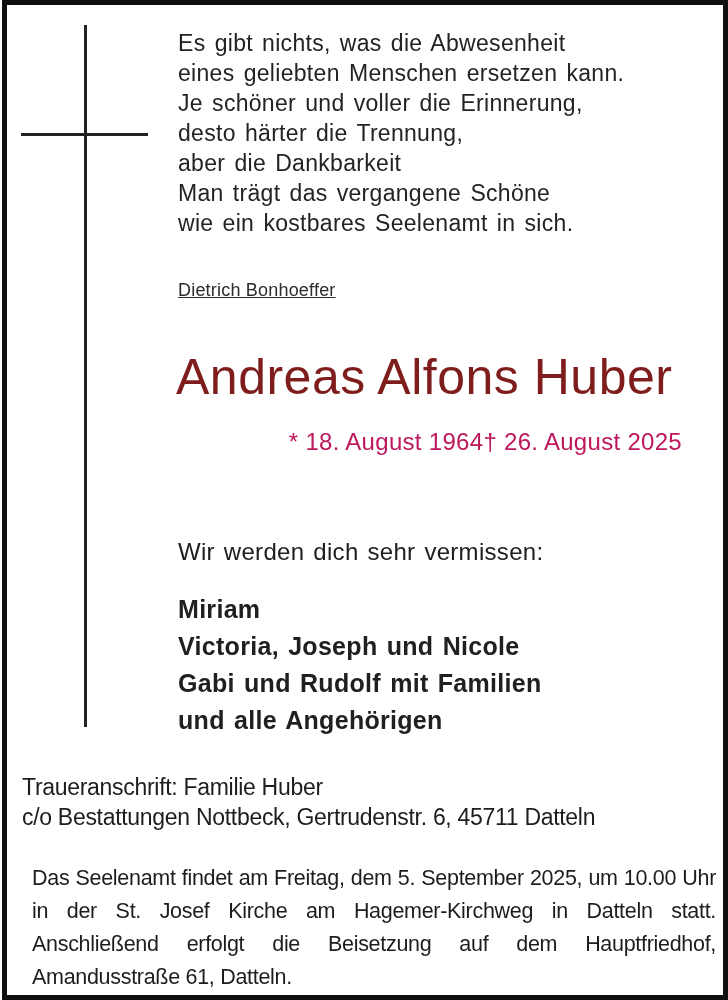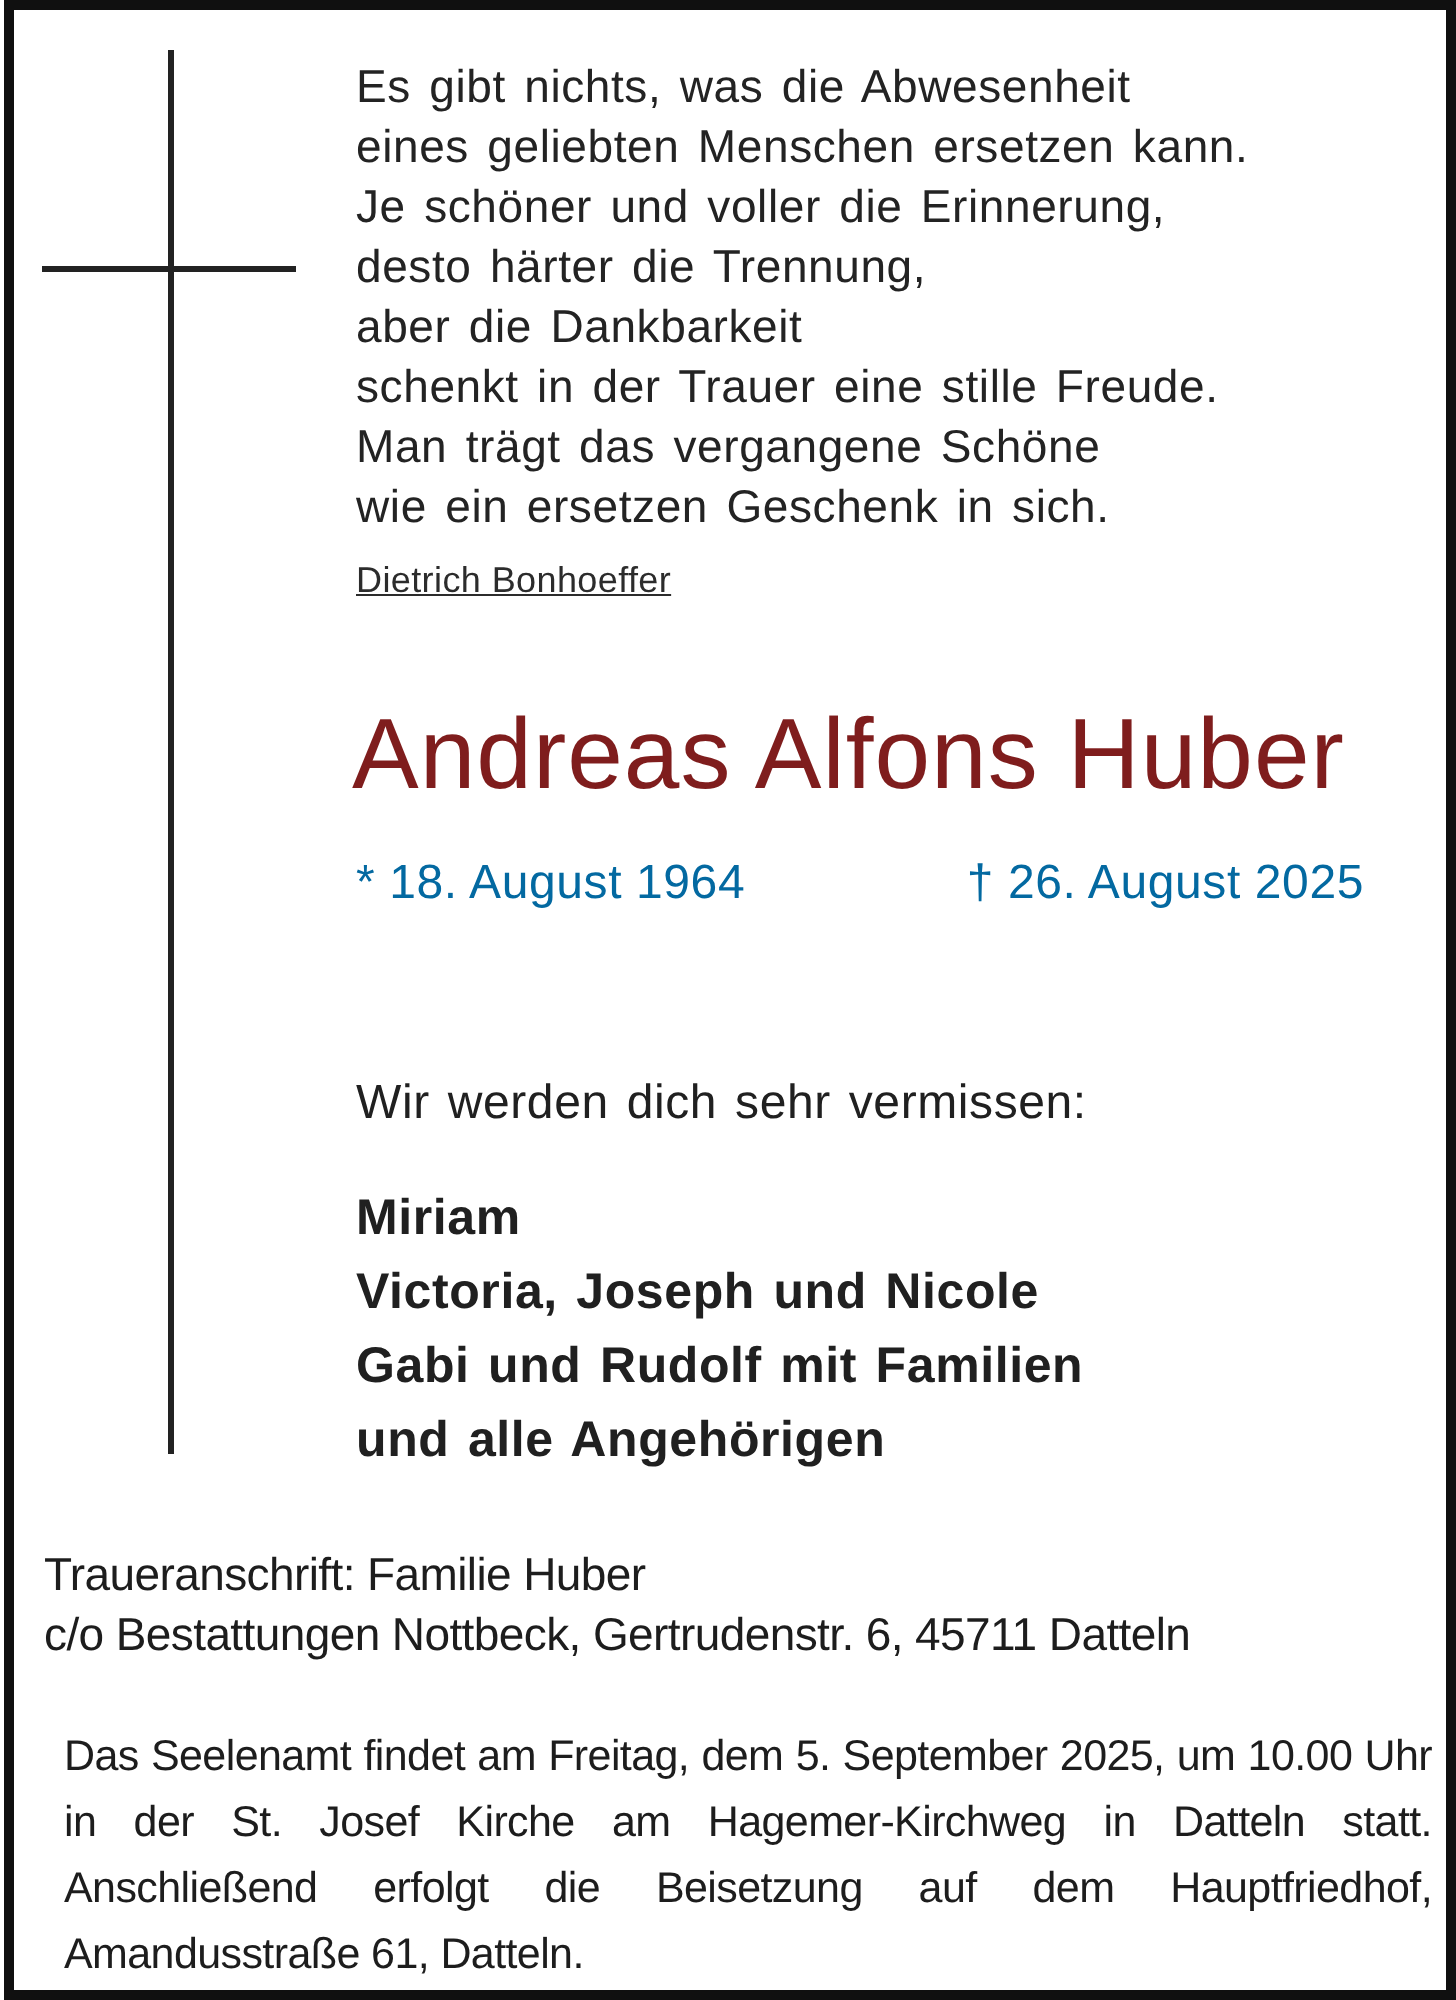--- a/index.html
+++ b/index.html
@@ -78,25 +78,25 @@
     letter-spacing: 0.5px;
     white-space: nowrap;
     color: #7f1d1d;
   }
   .dates {
     position: absolute;
     left: 178px;
     top: 428px;
     width: 504px;
     display: flex;
-    justify-content: space-between;
+    justify-content: flex-end;
     font-size: 24px;
     font-weight: 300;
     letter-spacing: 0.3px;
-    color: #0369a1;
+    color: #be185d;
   }
   .farewell {
     position: absolute;
     left: 178px;
     top: 538px;
     font-size: 24px;
     font-weight: 300;
     letter-spacing: 0.3px;
     word-spacing: 2px;
     color: #202020;
@@ -149,23 +149,22 @@
     <div class="cross-v"></div>
     <div class="cross-h"></div>
   </div>
 
   <div class="quote">
     <div>Es gibt nichts, was die Abwesenheit</div>
     <div>eines geliebten Menschen ersetzen kann.</div>
     <div>Je schöner und voller die Erinnerung,</div>
     <div>desto härter die Trennung,</div>
     <div>aber die Dankbarkeit</div>
-    <div>schenkt in der Trauer eine stille Freude.</div>
     <div>Man trägt das vergangene Schöne</div>
-    <div>wie ein ersetzen Geschenk in sich.</div>
+    <div>wie ein kostbares Seelenamt in sich.</div>
   </div>
 
   <div class="attribution">Dietrich Bonhoeffer</div>
 
   <h1 class="name">Andreas Alfons Huber</h1>
 
   <div class="dates">
     <span>* 18. August 1964</span>
     <span>† 26. August 2025</span>
   </div>

